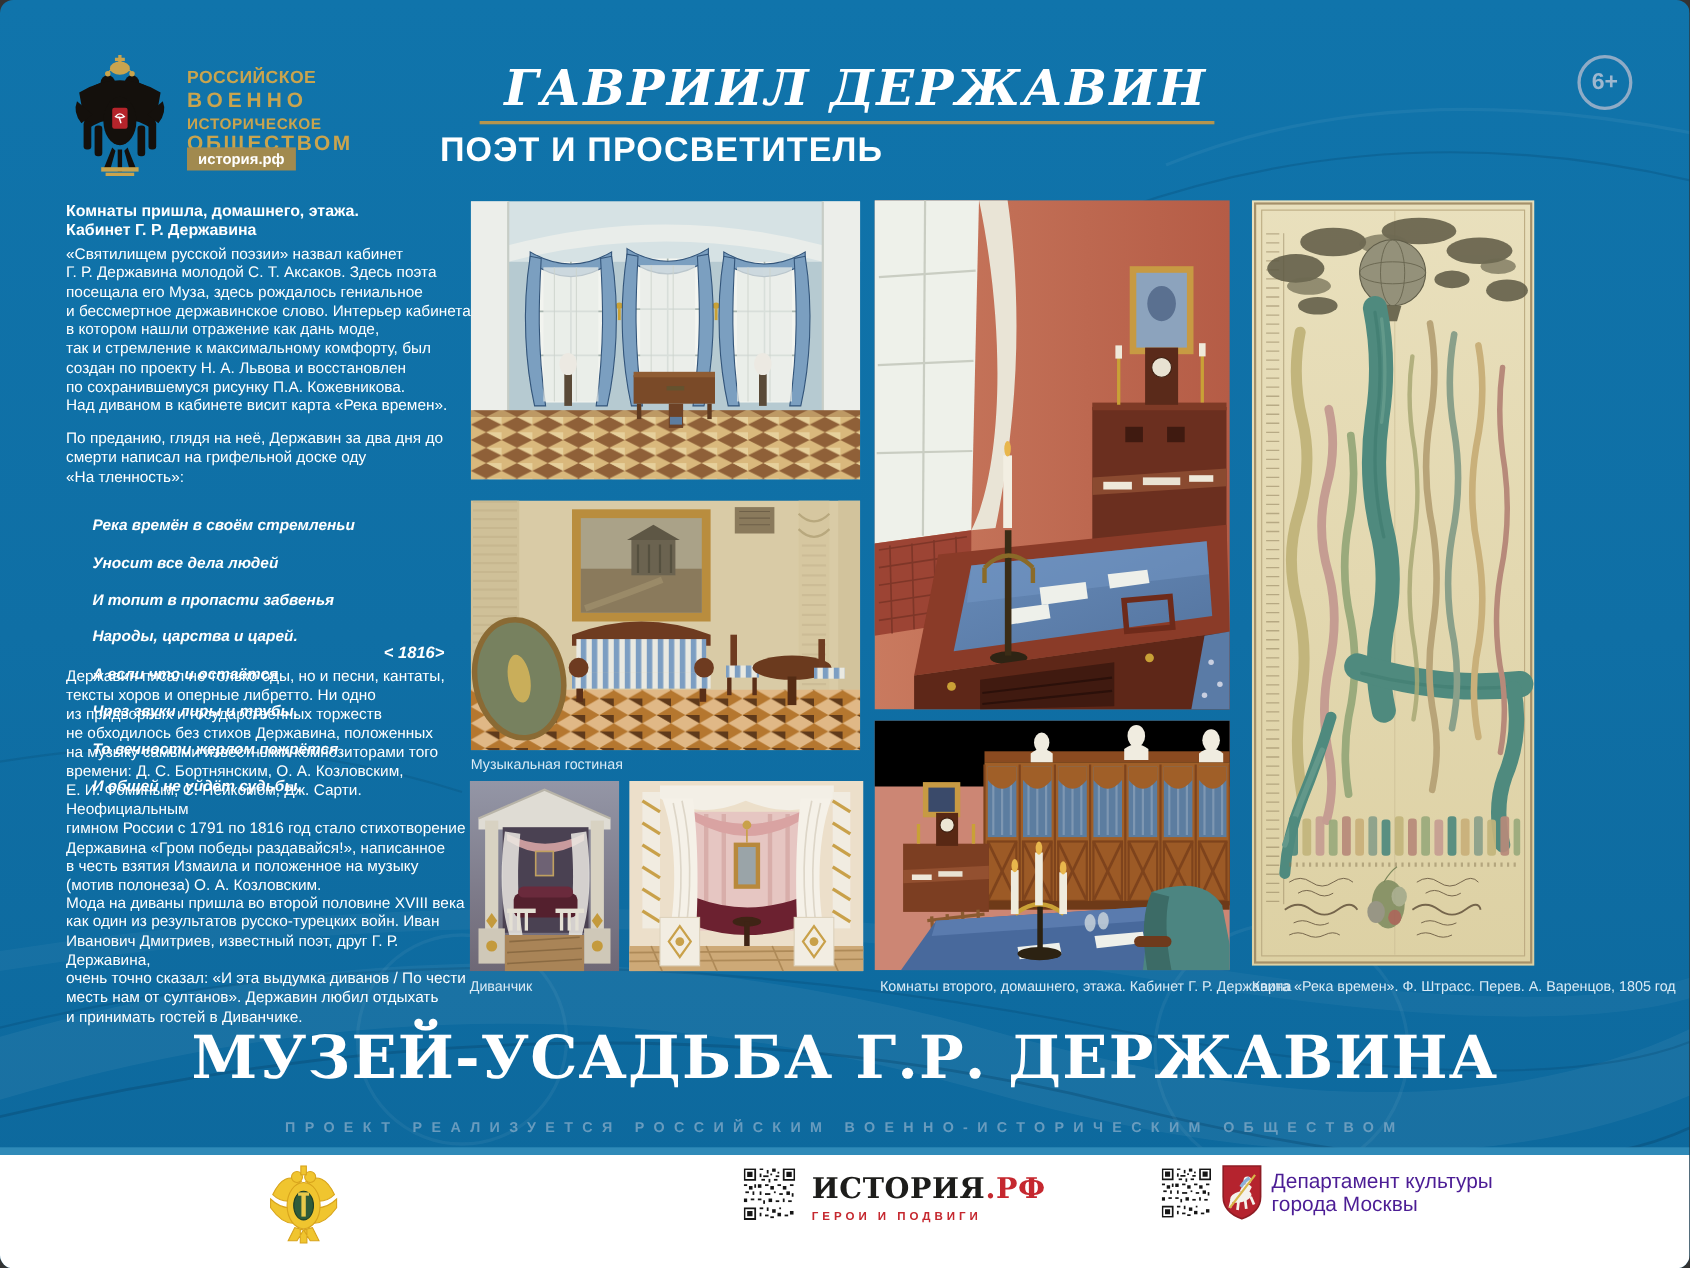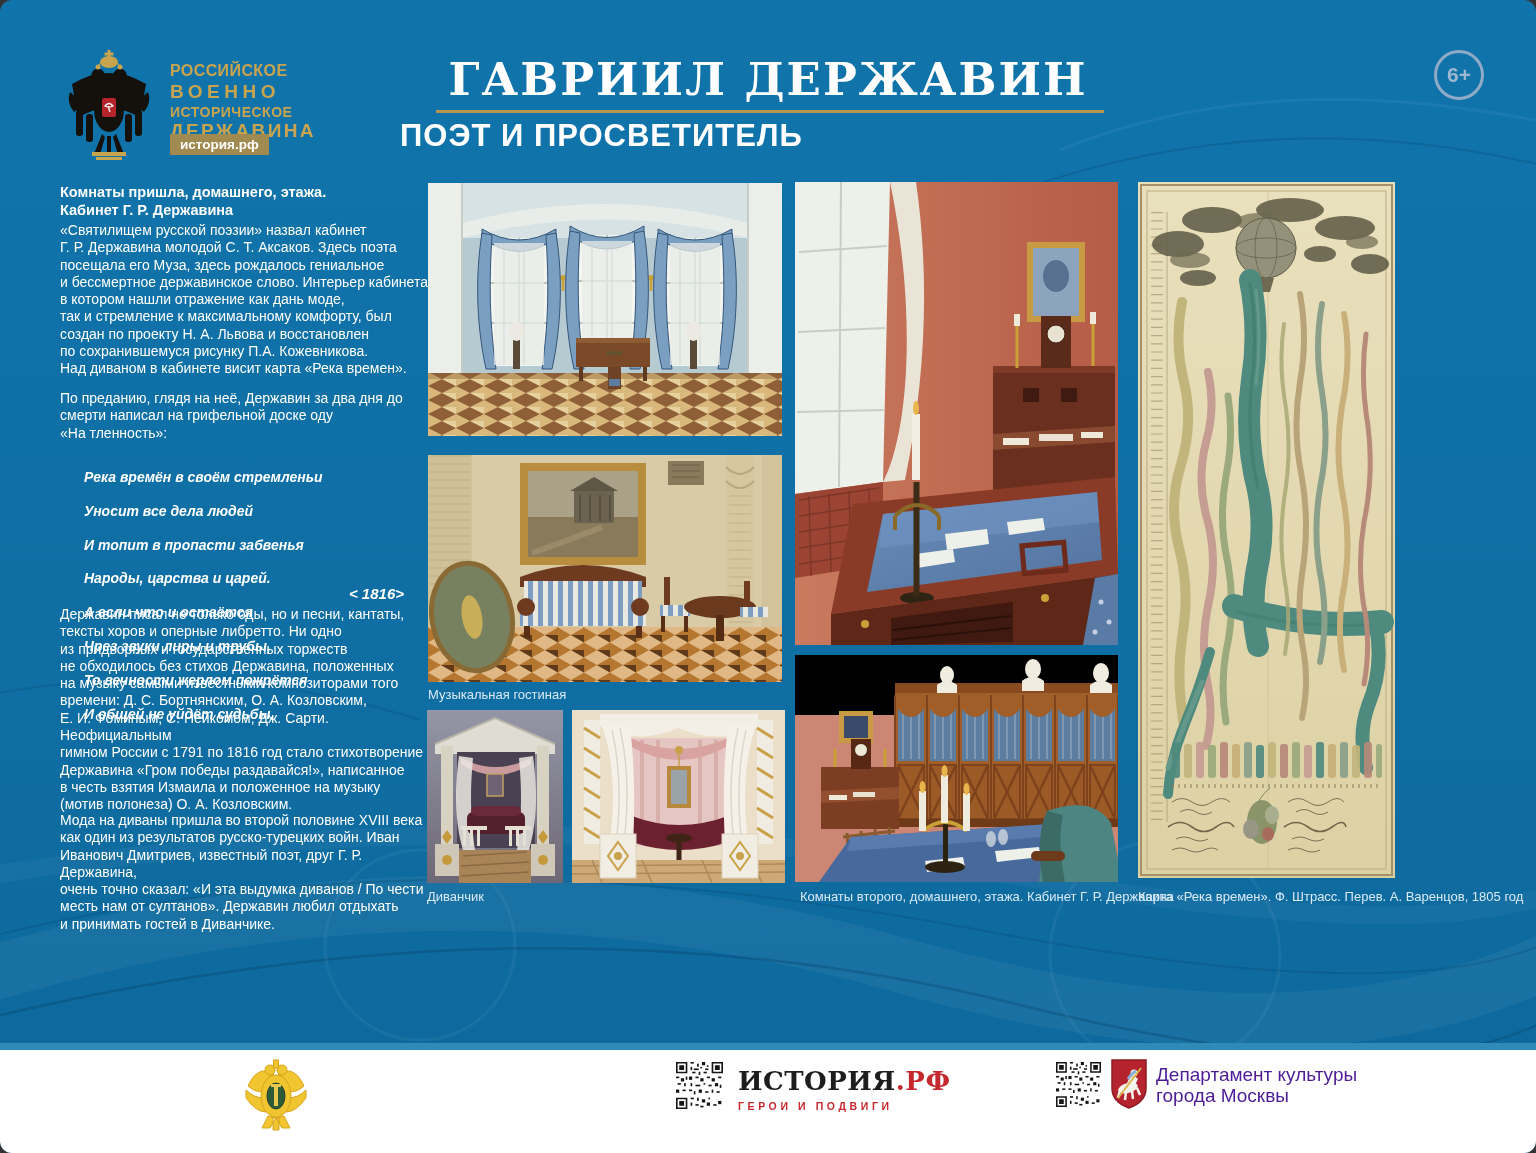--- a/index.html
+++ b/index.html
@@ -156,25 +156,25 @@
       </g>
       <rect x="38" y="50" width="14" height="19" rx="2" fill="#b5242b"></rect>
       <path d="M41,58 q4,-5 8,0 q-4,2 -8,0z M44,58 l2,6" stroke="#fff" stroke-width="1.3" fill="none"></path>
     </svg>
   </div>
 
   <div class="abs org-lines" style="left:170px;top:63px;">
     <div class="org-l1">РОССИЙСКОЕ</div>
     <div class="org-l2">ВОЕННО</div>
     <div class="org-l3">ИСТОРИЧЕСКОЕ</div>
-    <div class="org-l4">ДЕРЖАВИНА</div>
+    <div class="org-l4">ОБЩЕСТВОМ</div>
   </div>
   <div class="abs site-badge" style="left:170px;top:134px;">история.рф</div>
 
-  <div class="abs main-title" style="left:398px;top:53px;">ГАВРИИЛ ДЕРЖАВИН</div>
+  <div class="abs main-title" style="left:408px;top:53px;font-style:italic;">ГАВРИИЛ ДЕРЖАВИН</div>
   <div class="abs gold-rule" style="left:436px;top:110px;width:668px;"></div>
   <div class="abs subtitle" style="left:400px;top:118px;">ПОЭТ И ПРОСВЕТИТЕЛЬ</div>
   <div class="abs age-badge" style="left:1434px;top:50px;">6+</div>
 
   <div class="abs copy lede" style="left:60px;top:183px;">Комнаты пришла, домашнего, этажа.
 Кабинет Г. Р. Державина</div>
   <div class="abs copy" style="left:60px;top:222px;">«Святилищем русской поэзии» назвал кабинет
 Г. Р. Державина молодой С. Т. Аксаков. Здесь поэта
 посещала его Муза, здесь рождалось гениальное
 и бессмертное державинское слово. Интерьер кабинета,
@@ -800,20 +800,22 @@
         <ellipse rx="15" ry="22" fill="#7c8a5e"></ellipse>
         <ellipse cx="-11" cy="7" rx="8" ry="10" fill="#8c8c80"></ellipse>
         <ellipse cx="10" cy="-7" rx="7" ry="9" fill="#a0a88a"></ellipse>
         <ellipse cx="6" cy="12" rx="6" ry="7" fill="#a05a50"></ellipse>
         <path d="M-4,-20 q6,-10 12,-14" stroke="#6b7a4e" fill="none"></path>
       </g>
     </svg>
   </div>
   <div class="abs cap" style="left:1138px;top:889px;width:420px;">Карта «Река времен». Ф. Штрасс. Перев. А. Варенцов, 1805 год</div>
 
+  <div class="abs banner-title" style="left:0;top:929px;">МУЗЕЙ-УСАДЬБА Г.Р. ДЕРЖАВИНА</div>
+  <div class="abs project-line" style="left:0;top:1017px;">ПРОЕКТ РЕАЛИЗУЕТСЯ РОССИЙСКИМ ВОЕННО-ИСТОРИЧЕСКИМ ОБЩЕСТВОМ</div>
 
   <div class="abs footer-lightstrip" style="left:0;top:1043px;width:1536px;height:7px;"></div>
   <div class="abs footer" style="left:0;top:1050px;width:1536px;height:103px;">
 
     <div class="abs" style="left:244px;top:8px;">
       <svg width="64" height="74" viewBox="0 0 64 74">
         <g fill="#f0c52f" stroke="#d8a41c" stroke-width="1">
           <path d="M4,28 Q14,6 30,16 Q20,22 18,34 Q10,34 4,28z"></path>
           <path d="M60,28 Q50,6 34,16 Q44,22 46,34 Q54,34 60,28z"></path>
           <path d="M2,40 q10,14 20,14 l-2,-14 q-10,0 -18,-8z"></path>

